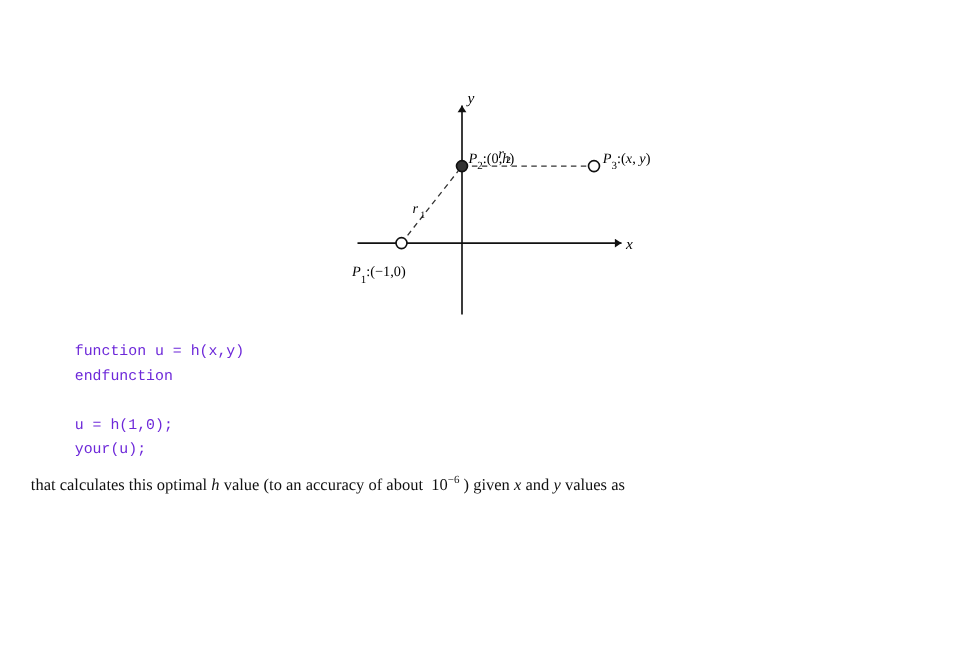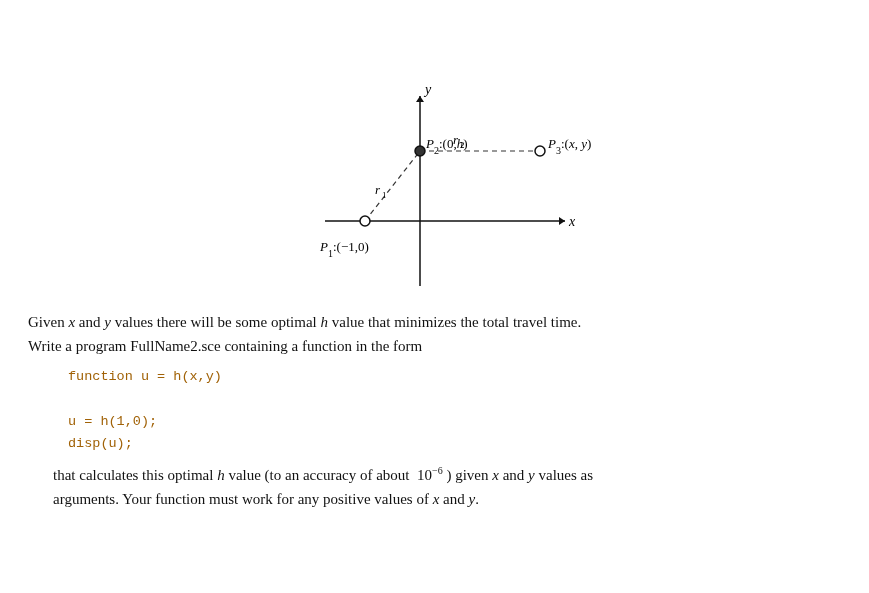--- a/index.html
+++ b/index.html
@@ -26,26 +26,25 @@
     }
     .given-text {
       line-height: 1.6;
       margin-bottom: 8px;
     }
     .code-block {
       font-family: "Courier New", Courier, monospace;
       font-size: 13.5px;
       margin: 6px 0 6px 40px;
       line-height: 1.65;
-      color: #a16207;
+      color: #6d28d9;
     }
     .final-text {
       line-height: 1.6;
       margin-top: 8px;
-      margin-left: 25px;
     }
     sup { font-size: 10px; }
   </style>
 </head>
 <body>
 
 <div>
 
   <div class="problem-text">
     <br>
@@ -90,40 +89,29 @@
       <text x="161" y="72" font-size="13">
         <tspan font-style="italic">P</tspan><tspan font-size="10" baseline-shift="sub">2</tspan><tspan>:(0,</tspan><tspan font-style="italic">h</tspan><tspan>)</tspan>
       </text>
 
       <text x="283" y="72" font-size="13">
         <tspan font-style="italic">P</tspan><tspan font-size="10" baseline-shift="sub">3</tspan><tspan>:(</tspan><tspan font-style="italic">x</tspan><tspan>, </tspan><tspan font-style="italic">y</tspan><tspan>)</tspan>
       </text>
     </svg>
   </div>
 
-  <div class="given-text">
-    <span>
-      Given <i>x</i> and <i>y</i> values there will be some optimal <i>h</i> value that minimizes the total travel time.
-    </span>
-    <br>
-    <span>
-      Write a program FullName2.sce containing a function in the form
-    </span>
-  </div>
 
   <div class="code-block">
     <div>function u = h(x,y)</div>
+    <div>endfunction</div>
     <br>
     <div>u = h(1,0);</div>
-    <div>disp(u);</div>
+    <div>your(u);</div>
   </div>
 
   <div class="final-text">
     <span>
       that calculates this optimal <i>h</i> value (to an accuracy of about &nbsp;10<sup>−6</sup>&nbsp;) given <i>x</i> and <i>y</i> values as
     </span>
     <br>
-    <span>
-      arguments. Your function must work for any positive values of <i>x</i> and <i>y</i>.
-    </span>
   </div>
 
 </div>
 
 </body></html>

